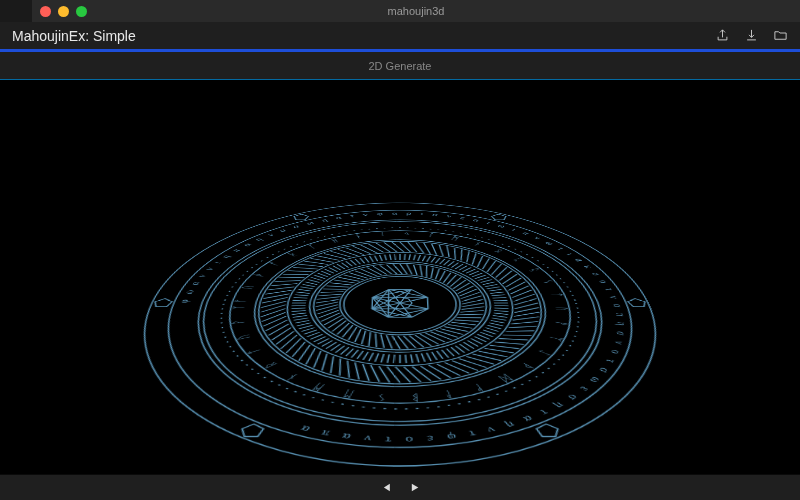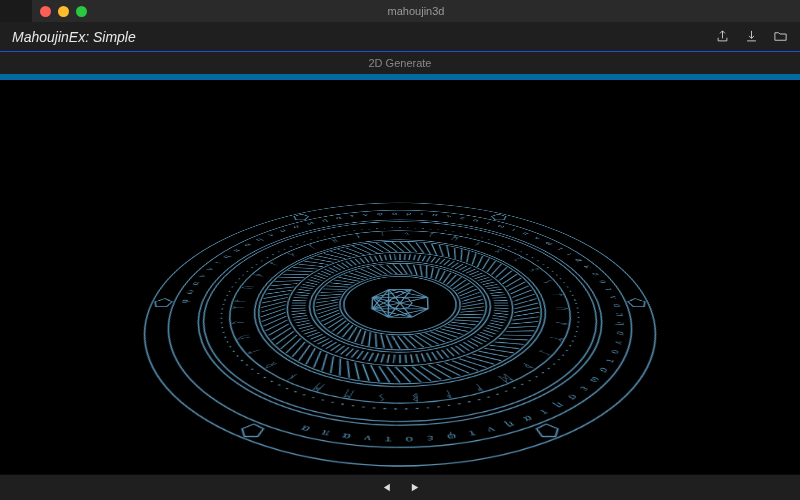--- a/index.html
+++ b/index.html
@@ -8,27 +8,27 @@
   .window { width: 800px; height: 500px; background: #1a1a1a; display: flex; flex-direction: column; }
   
   .titlebar { height: 22px; background: #2a2a2a; display: flex; align-items: center; padding: 0 8px; position: relative; margin-left: 32px; }
   .traffic-lights { display: flex; gap: 7px; }
   .light { width: 11px; height: 11px; border-radius: 50%; }
   .light.red { background: #ff5f57; }
   .light.yellow { background: #febc2e; }
   .light.green { background: #28c840; }
   .window-title { position: absolute; left: 50%; transform: translateX(-50%); color: #999; font-size: 11px; }
   
-  .header { height: 30px; background: #1f1f1f; display: flex; align-items: center; justify-content: space-between; padding: 0 12px; border-bottom: 1px solid #1d4ed8; font-style: italic; }
+  .header { height: 30px; background: #1f1f1f; display: flex; align-items: center; justify-content: space-between; padding: 0 12px; border-bottom: 3px solid #1d4ed8; }
   .app-title { color: #e8e8e8; font-size: 14px; font-weight: 400; }
   .header-actions { display: flex; gap: 14px; align-items: center; }
   .header-actions svg { width: 15px; height: 15px; stroke: #ccc; fill: none; stroke-width: 1.5; }
   .icon-btn { cursor: pointer; display: flex; }
   
-  .tabbar { height: 28px; background: #1f1f1f; display: flex; border-bottom: 6px solid #0369a1; }
+  .tabbar { height: 28px; background: #1f1f1f; display: flex; border-bottom: 1px solid #0369a1; }
   .tab { flex: 1; display: flex; align-items: center; justify-content: center; color: #888; font-size: 11px; cursor: pointer; position: relative; }
   .tab.active { color: #e8e8e8; }
   .tab.active::after { content: ""; position: absolute; bottom: -1px; left: 0; right: 0; height: 2px; background: #3a7fd9; }
   
   .viewport { flex: 1; background: #000; position: relative; overflow: hidden; }
   .scene { position: absolute; top: 50%; left: 50%; transform: translate(-50%, -45%) perspective(900px) rotateX(60deg); }
   .scene svg { display: block; }
   
   .playbar { height: 26px; background: #1f1f1f; display: flex; align-items: center; justify-content: center; gap: 16px; border-top: 1px solid #0a0a0a; }
   .playbar svg { width: 13px; height: 13px; fill: #ddd; }

